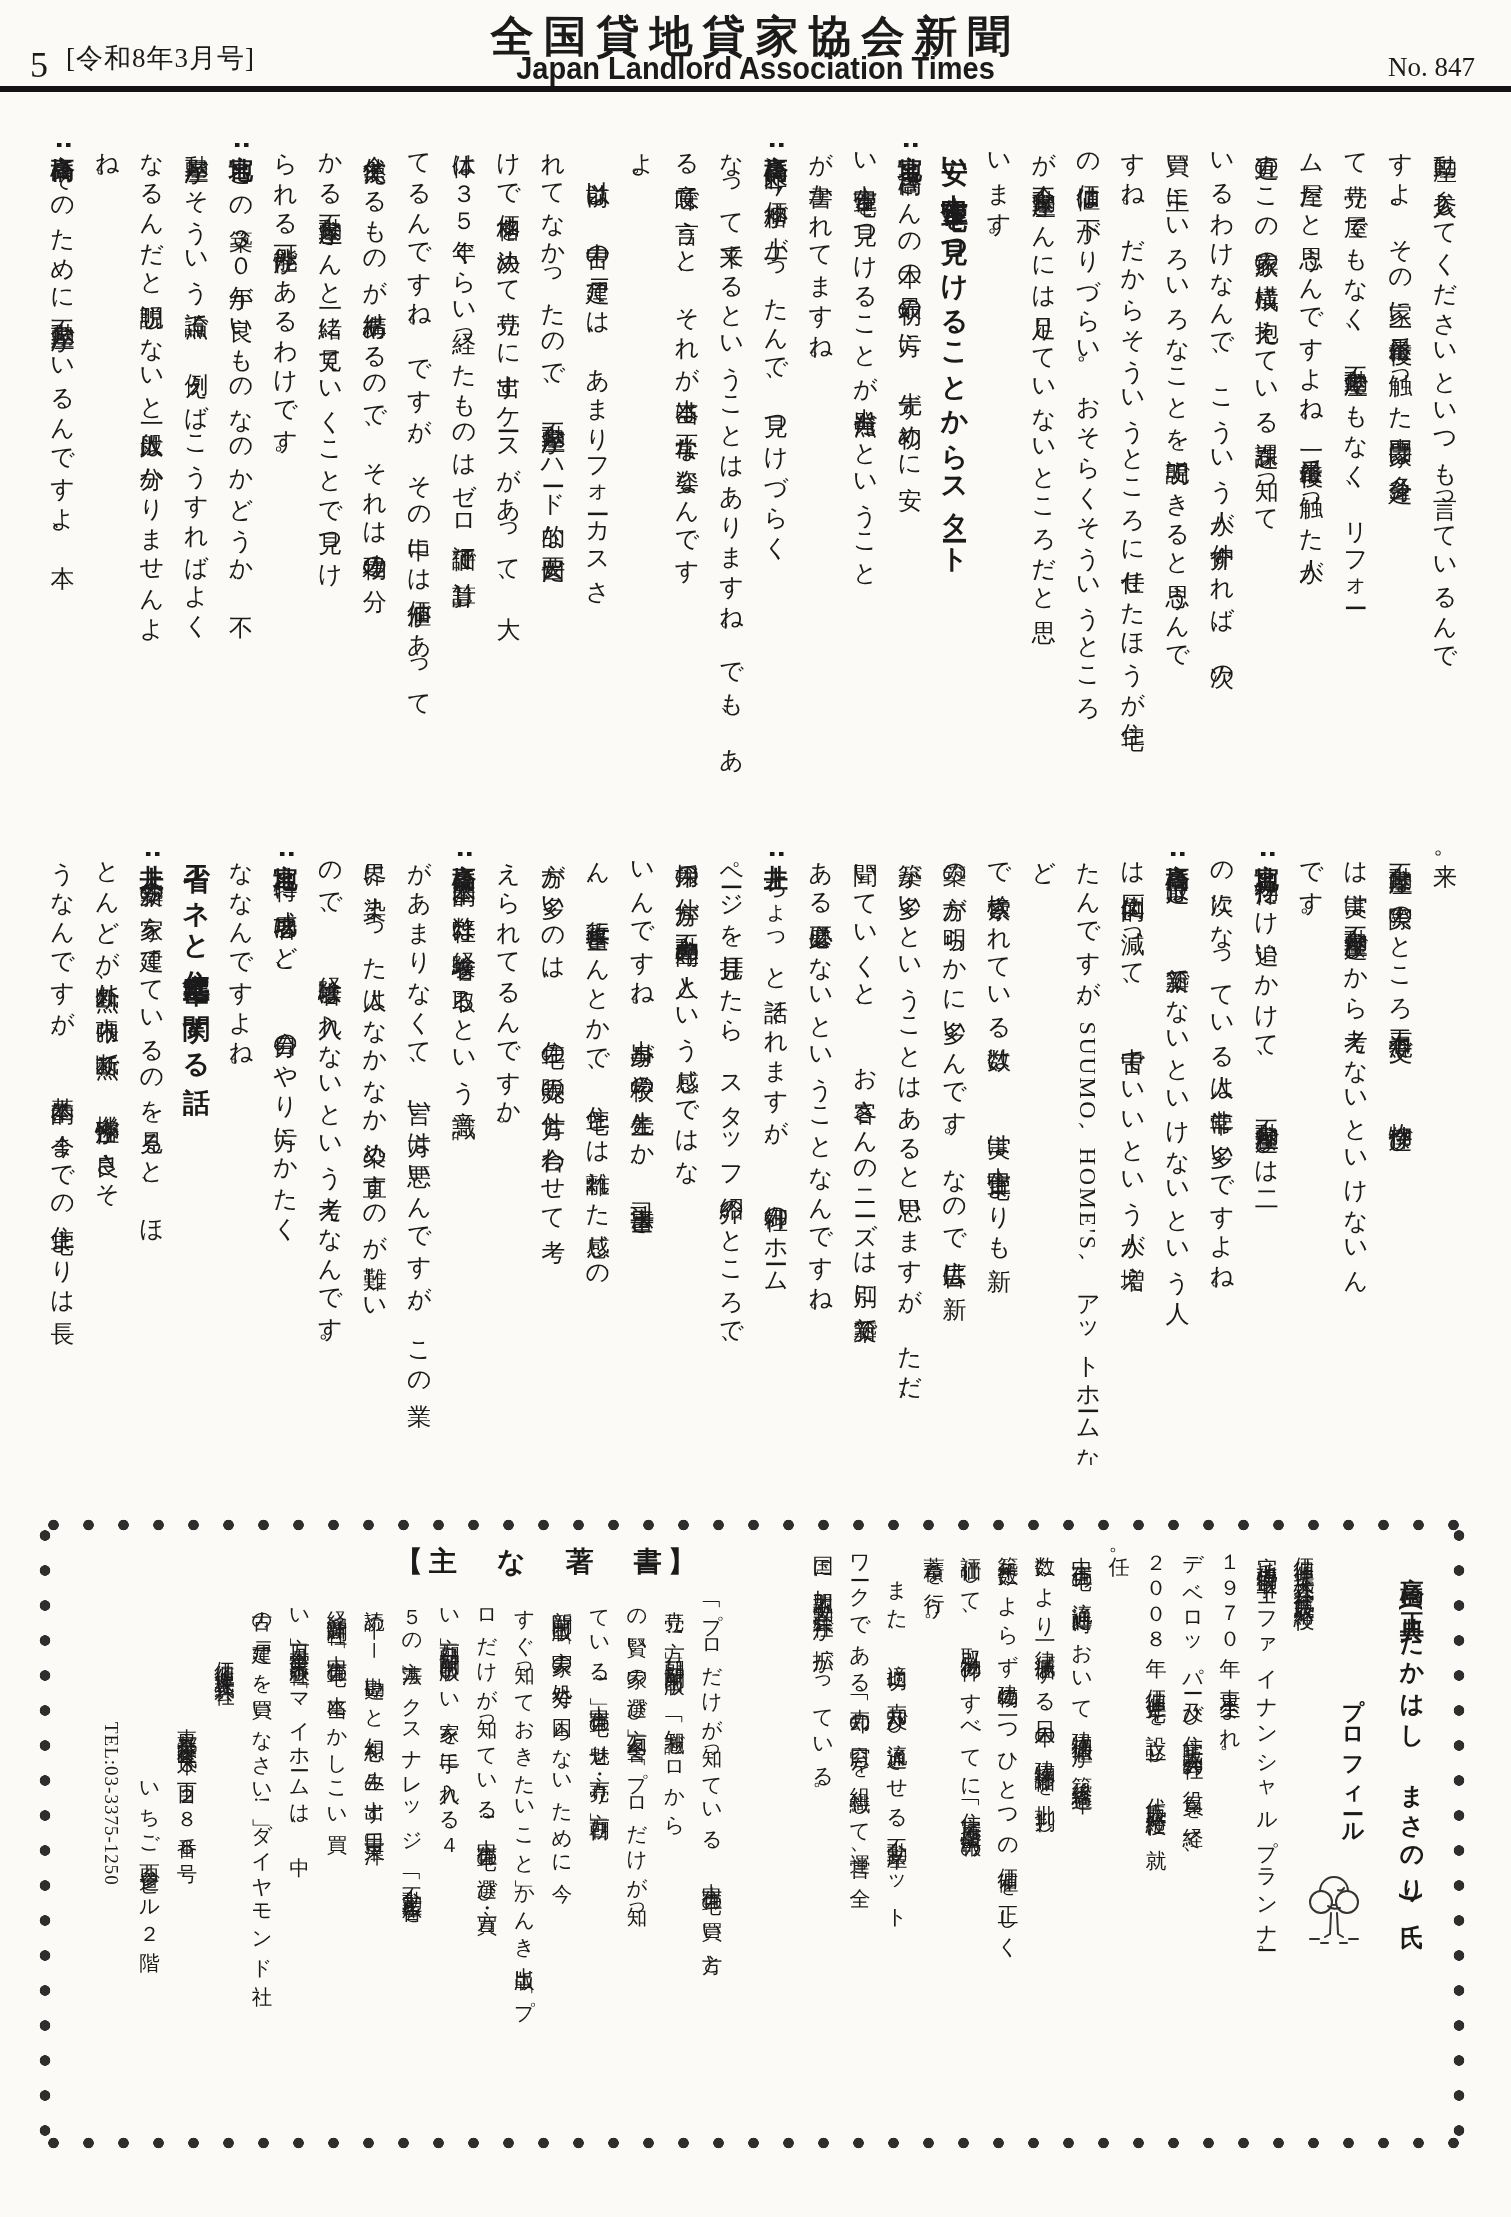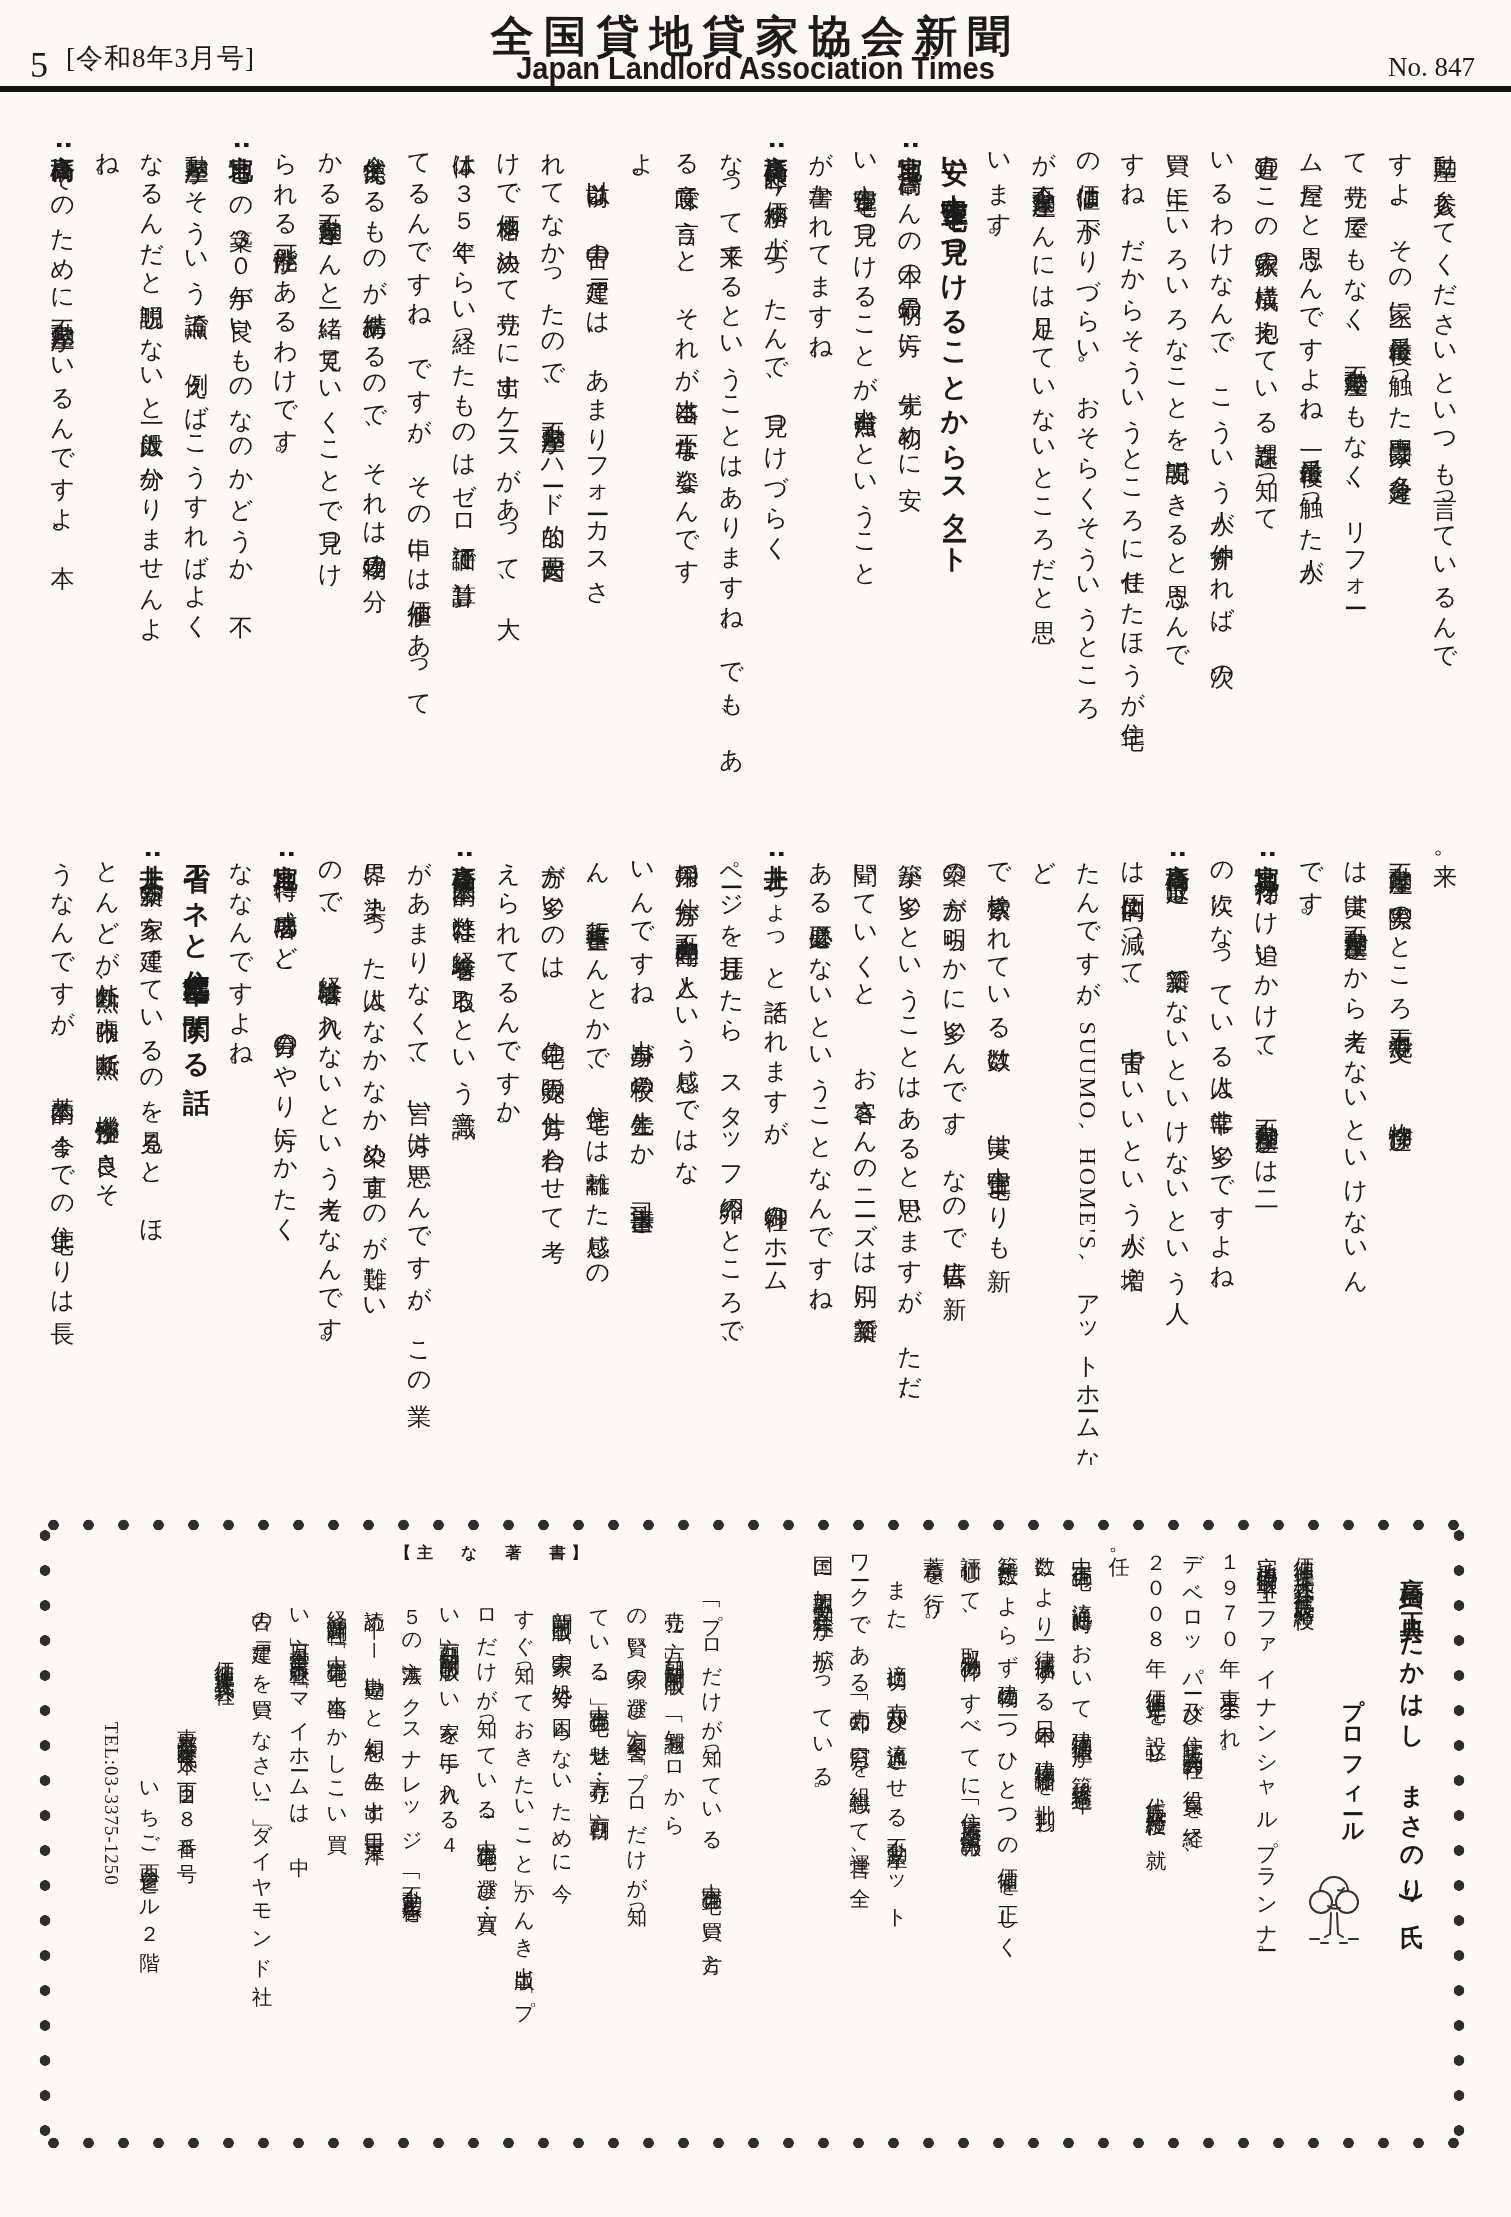--- a/index.html
+++ b/index.html
@@ -36,21 +36,21 @@
   .dot-left{left:2px;}
   .dot-right{right:2px;}
 
   .pname{position:absolute;right:40px;top:40px;height:560px;font-size:24px;letter-spacing:4px;
          font-family:"Liberation Sans","DejaVu Sans",sans-serif;font-weight:700;}
   .plabel{position:absolute;right:100px;top:164px;height:340px;font-size:22px;letter-spacing:5px;
           font-family:"Liberation Sans","DejaVu Sans",sans-serif;font-weight:700;}
   .ptree{position:absolute;right:104px;top:352px;}
   .pbodyc{position:absolute;right:146px;top:22px;width:518px;height:604px;overflow:hidden;}
   .pbodyc .col{line-height:37px;font-size:21px;letter-spacing:4.5px;}
-  .bhead{position:absolute;left:359px;top:25px;font-size:16px;font-weight:700;letter-spacing:6px;
+  .bhead{position:absolute;left:359px;top:25px;font-size:28px;font-weight:700;letter-spacing:6px;
          font-family:"Liberation Sans","DejaVu Sans",sans-serif;}
   .booksc{position:absolute;right:738px;top:22px;width:640px;height:604px;overflow:hidden;}
   .booksc .col{line-height:37.5px;font-size:20.5px;letter-spacing:3.4px;}
   .booksc .col.book{padding-top:55px;}
   .booksc .col.company{padding-top:105px;}
   .booksc .col.addr{padding-top:172px;}
   .booksc .col.addr2{padding-top:228px;}
   .booksc .col.tel{padding-top:182px;font-size:19px;letter-spacing:1px;}
 </style>
 </head>

